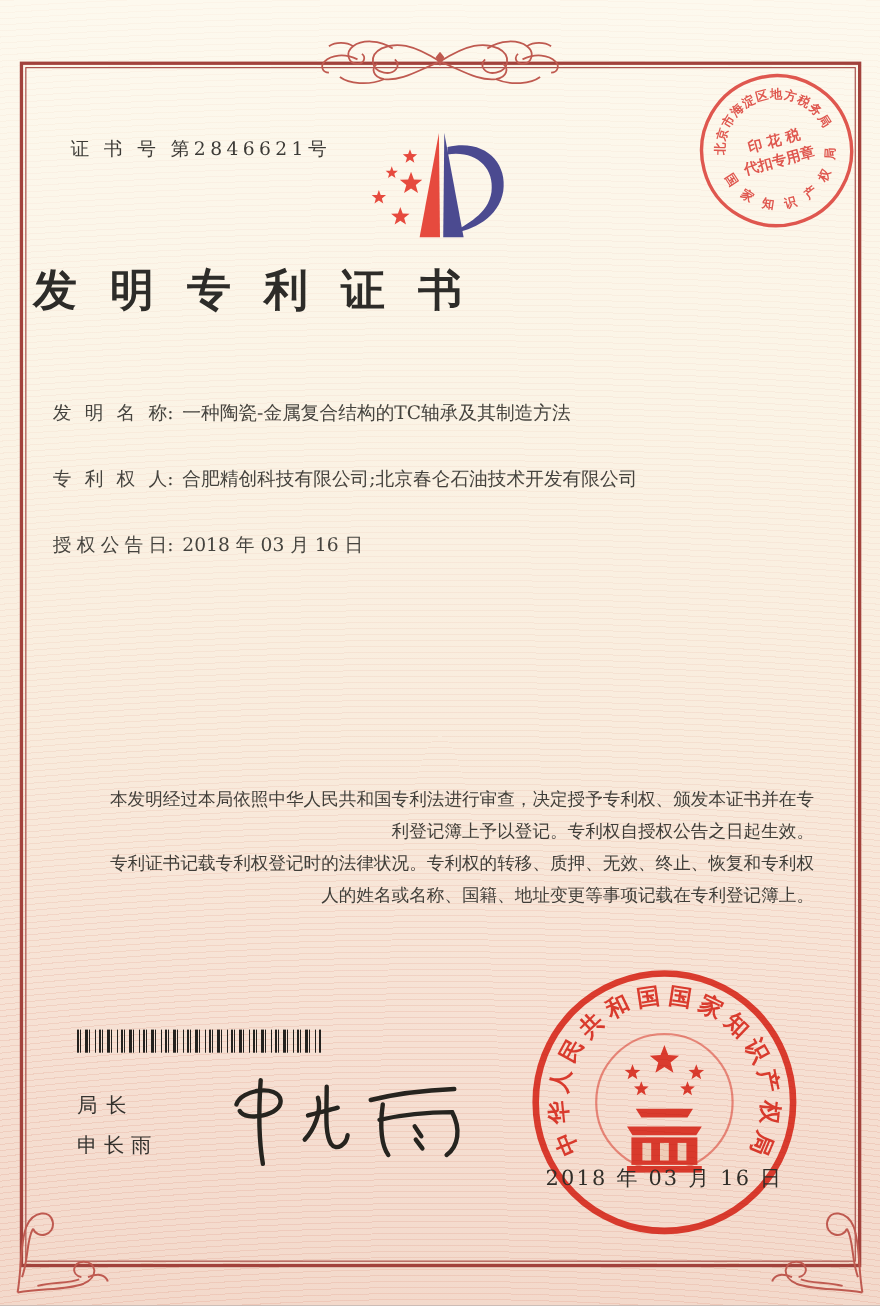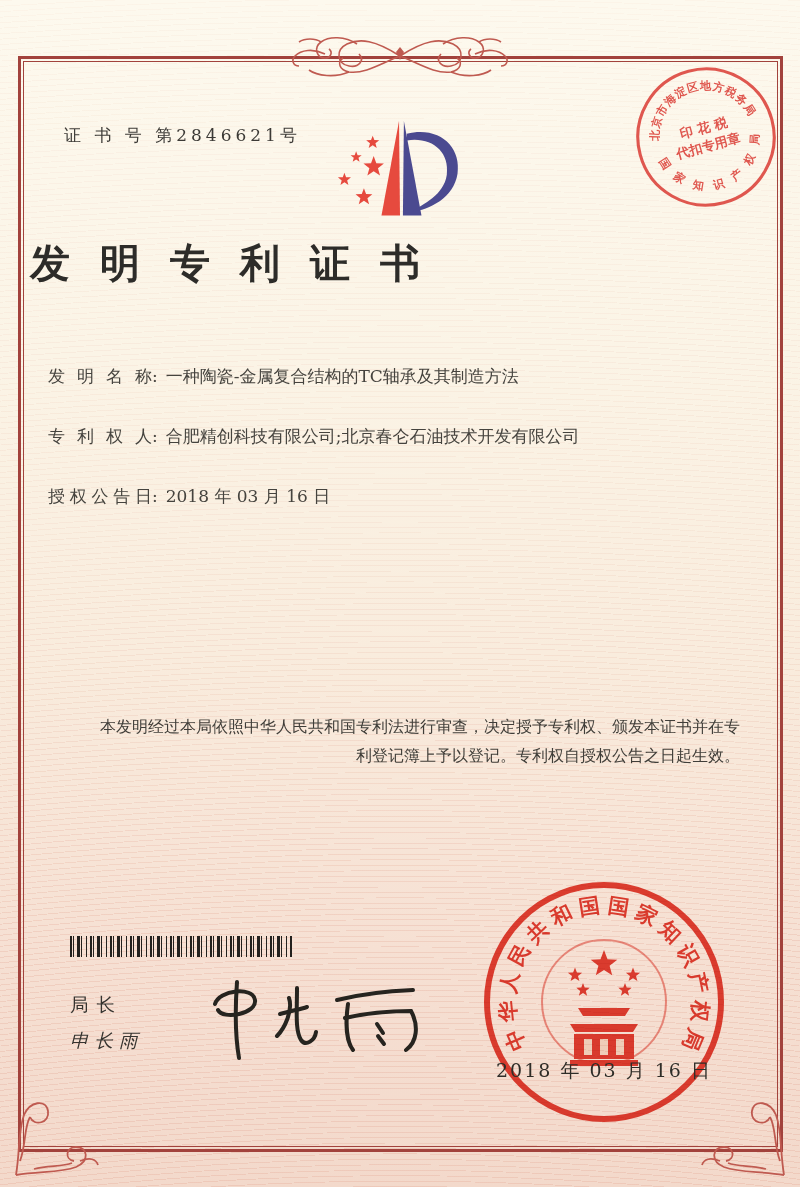--- a/index.html
+++ b/index.html
@@ -28,21 +28,21 @@
   .field-label{display:inline-block;width:104px;text-align:justify;text-align-last:justify;vertical-align:top;}
   .field-colon{margin-right:8px;}
   .paragraphs{left:64px;top:712px;width:676px;font-size:16px;line-height:29px;color:#403e39;}
   .paragraphs p{margin:0;text-indent:2.2em;text-align:right;}
   .barcode{left:70px;top:936px;width:222px;height:21px;
     background:repeating-linear-gradient(90deg,
       #23211e 0 2px,transparent 2px 3px,#23211e 3px 4px,transparent 4px 7px,
       #23211e 7px 10px,transparent 10px 11px,#23211e 11px 12px,transparent 12px 16px,
       #23211e 16px 17px,transparent 17px 20px);}
   .director-title{left:70px;top:992px;font-size:18.5px;letter-spacing:8px;color:#35332f;}
-  .director-name{left:70px;top:1028px;font-size:18.5px;letter-spacing:6px;color:#35332f;font-style:italic;}
+  .director-name{left:70px;top:1028px;font-size:18.5px;letter-spacing:6px;color:#35332f;}
   .signature{left:185px;top:970px;}
   .main-seal{left:478px;top:876px;opacity:.93;mix-blend-mode:multiply;}
   .issue-date{left:496px;top:1058px;font-size:19px;letter-spacing:2px;color:#2f2d28;z-index:6;}
   .top-ornament{left:50%;top:30px;transform:translateX(-50%);}
   .corner-bl{left:10px;bottom:6px;}
   .corner-br{right:10px;bottom:6px;transform:scaleX(-1);}
   svg text{font-family:"DejaVu Serif","Liberation Serif",serif;}
 </style>
 </head>
 <body>
@@ -128,20 +128,21 @@
   <div class="abs title">发明专利证书</div>
 
   <div id="fields" class="abs fields">
       <div class="field-row"><span class="field-label">发明名称</span><span class="field-colon">:</span><span>一种陶瓷-金属复合结构的TC轴承及其制造方法</span></div>
       <div class="field-row"><span class="field-label">专利权人</span><span class="field-colon">:</span><span>合肥精创科技有限公司;北京春仑石油技术开发有限公司</span></div>
       <div class="field-row"><span class="field-label">授权公告日</span><span class="field-colon">:</span><span>2018 年 03 月 16 日</span></div>
     </div>
 
   <div id="paragraphs" class="abs paragraphs">
       <p>本发明经过本局依照中华人民共和国专利法进行审查，决定授予专利权、颁发本证书并在专利登记簿上予以登记。专利权自授权公告之日起生效。</p>
+      <p>专利证书记载专利权登记时的法律状况。专利权的转移、质押、无效、终止、恢复和专利权人的姓名或名称、国籍、地址变更等事项记载在专利登记簿上。</p>
     </div>
 
   <div class="abs barcode"></div>
 
   <div class="abs director-title">局长</div>
   <div class="abs director-name">申长雨</div>
 
   <svg class="abs signature" width="260" height="95" viewBox="0 0 260 95" fill="none" stroke="#26241f" stroke-width="4" stroke-linecap="round">
     <path d="M52,12 C50,40 50,65 54,88"></path>
     <path d="M30,34 C34,20 68,16 70,30 C72,44 38,50 33,40"></path>

